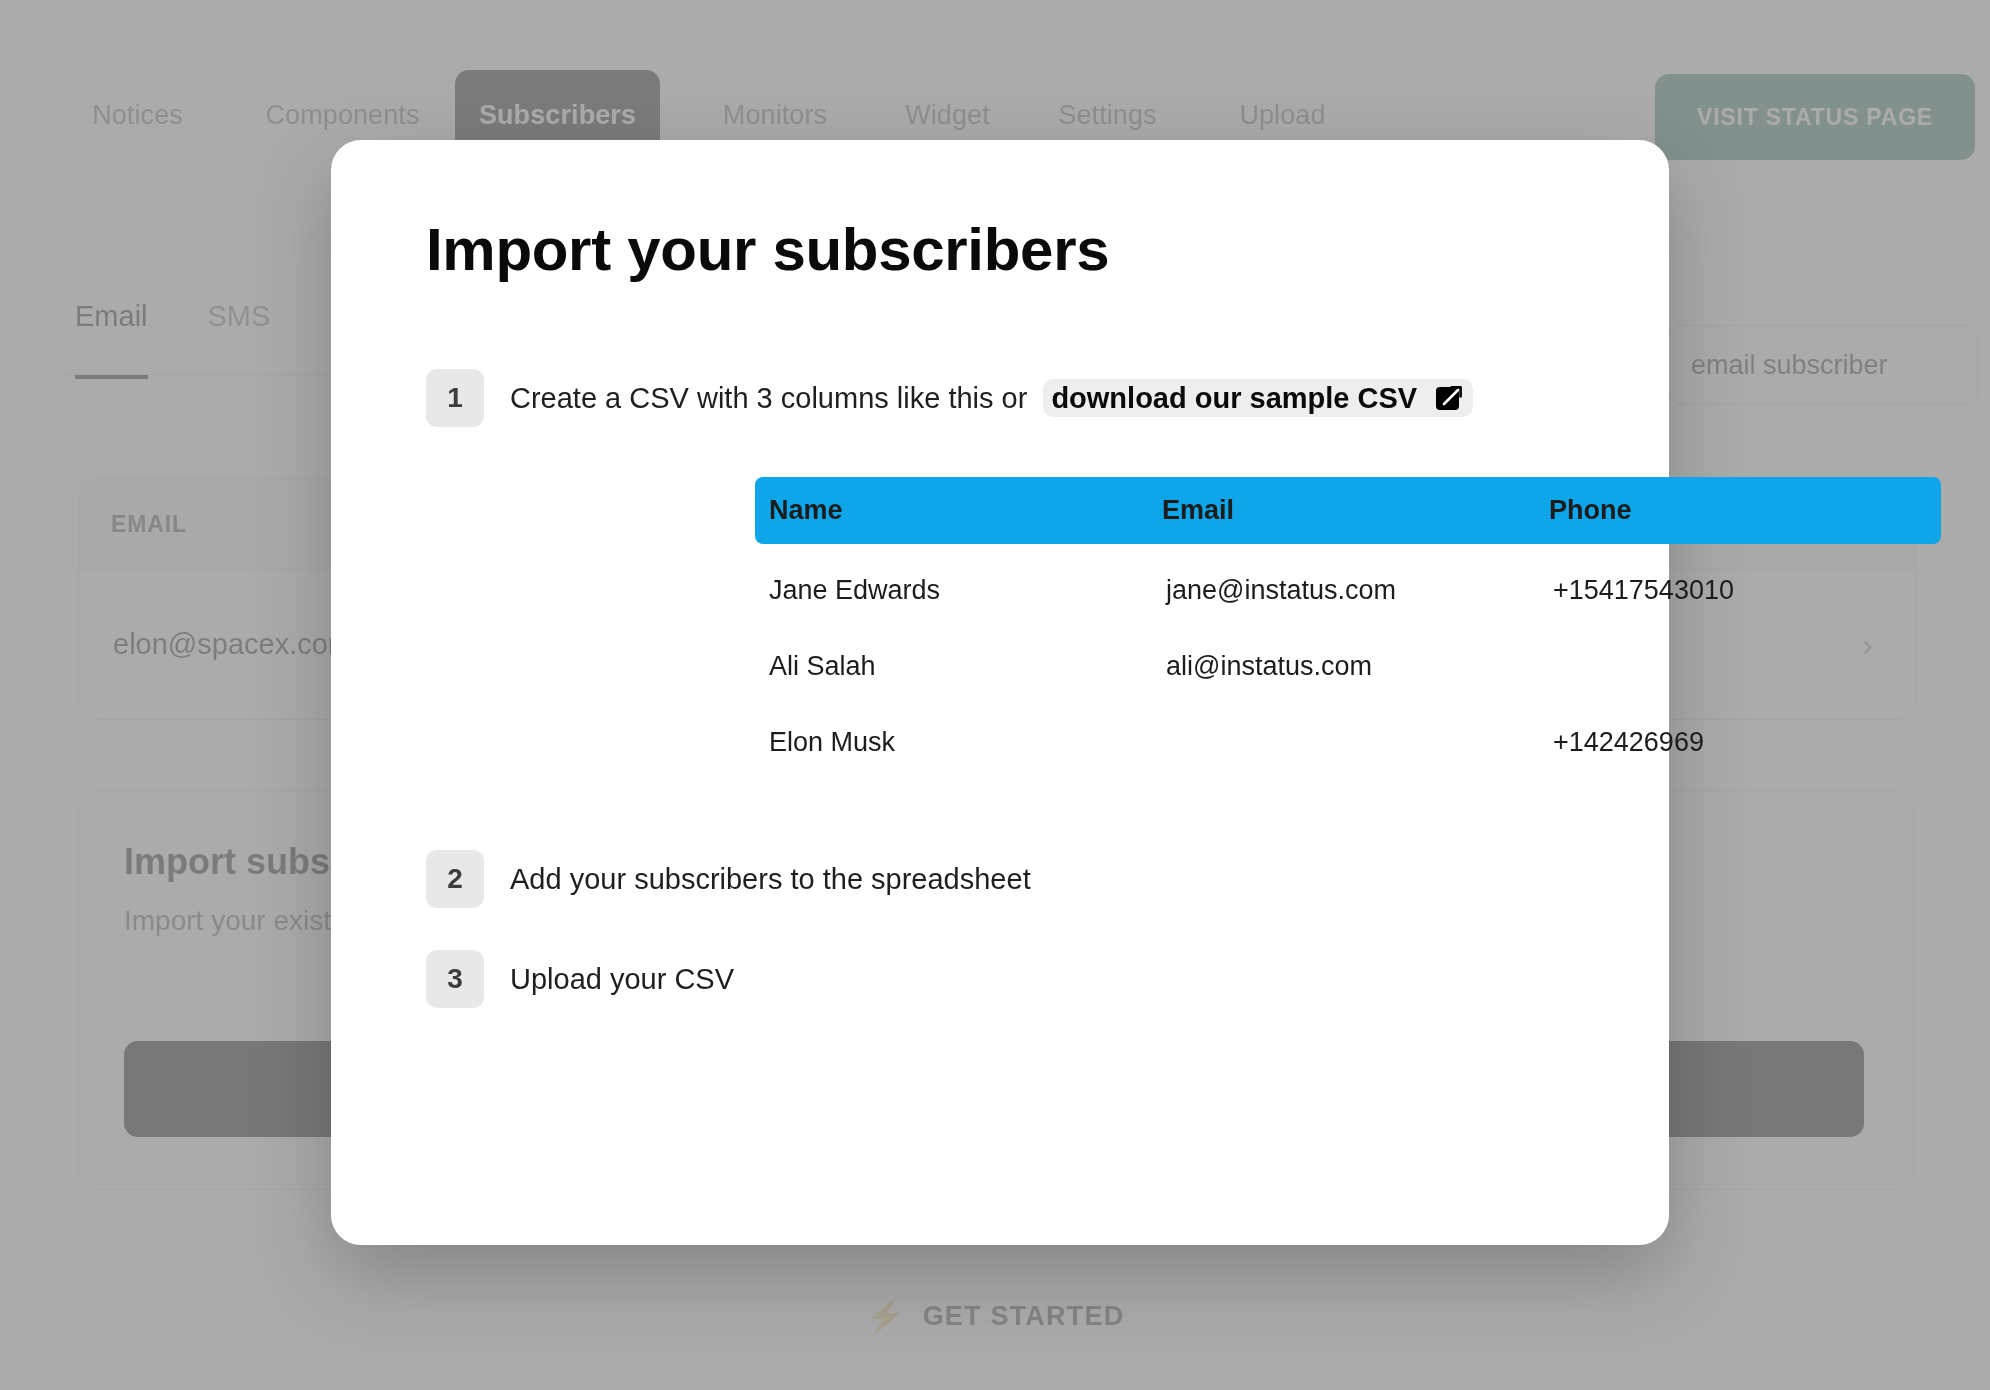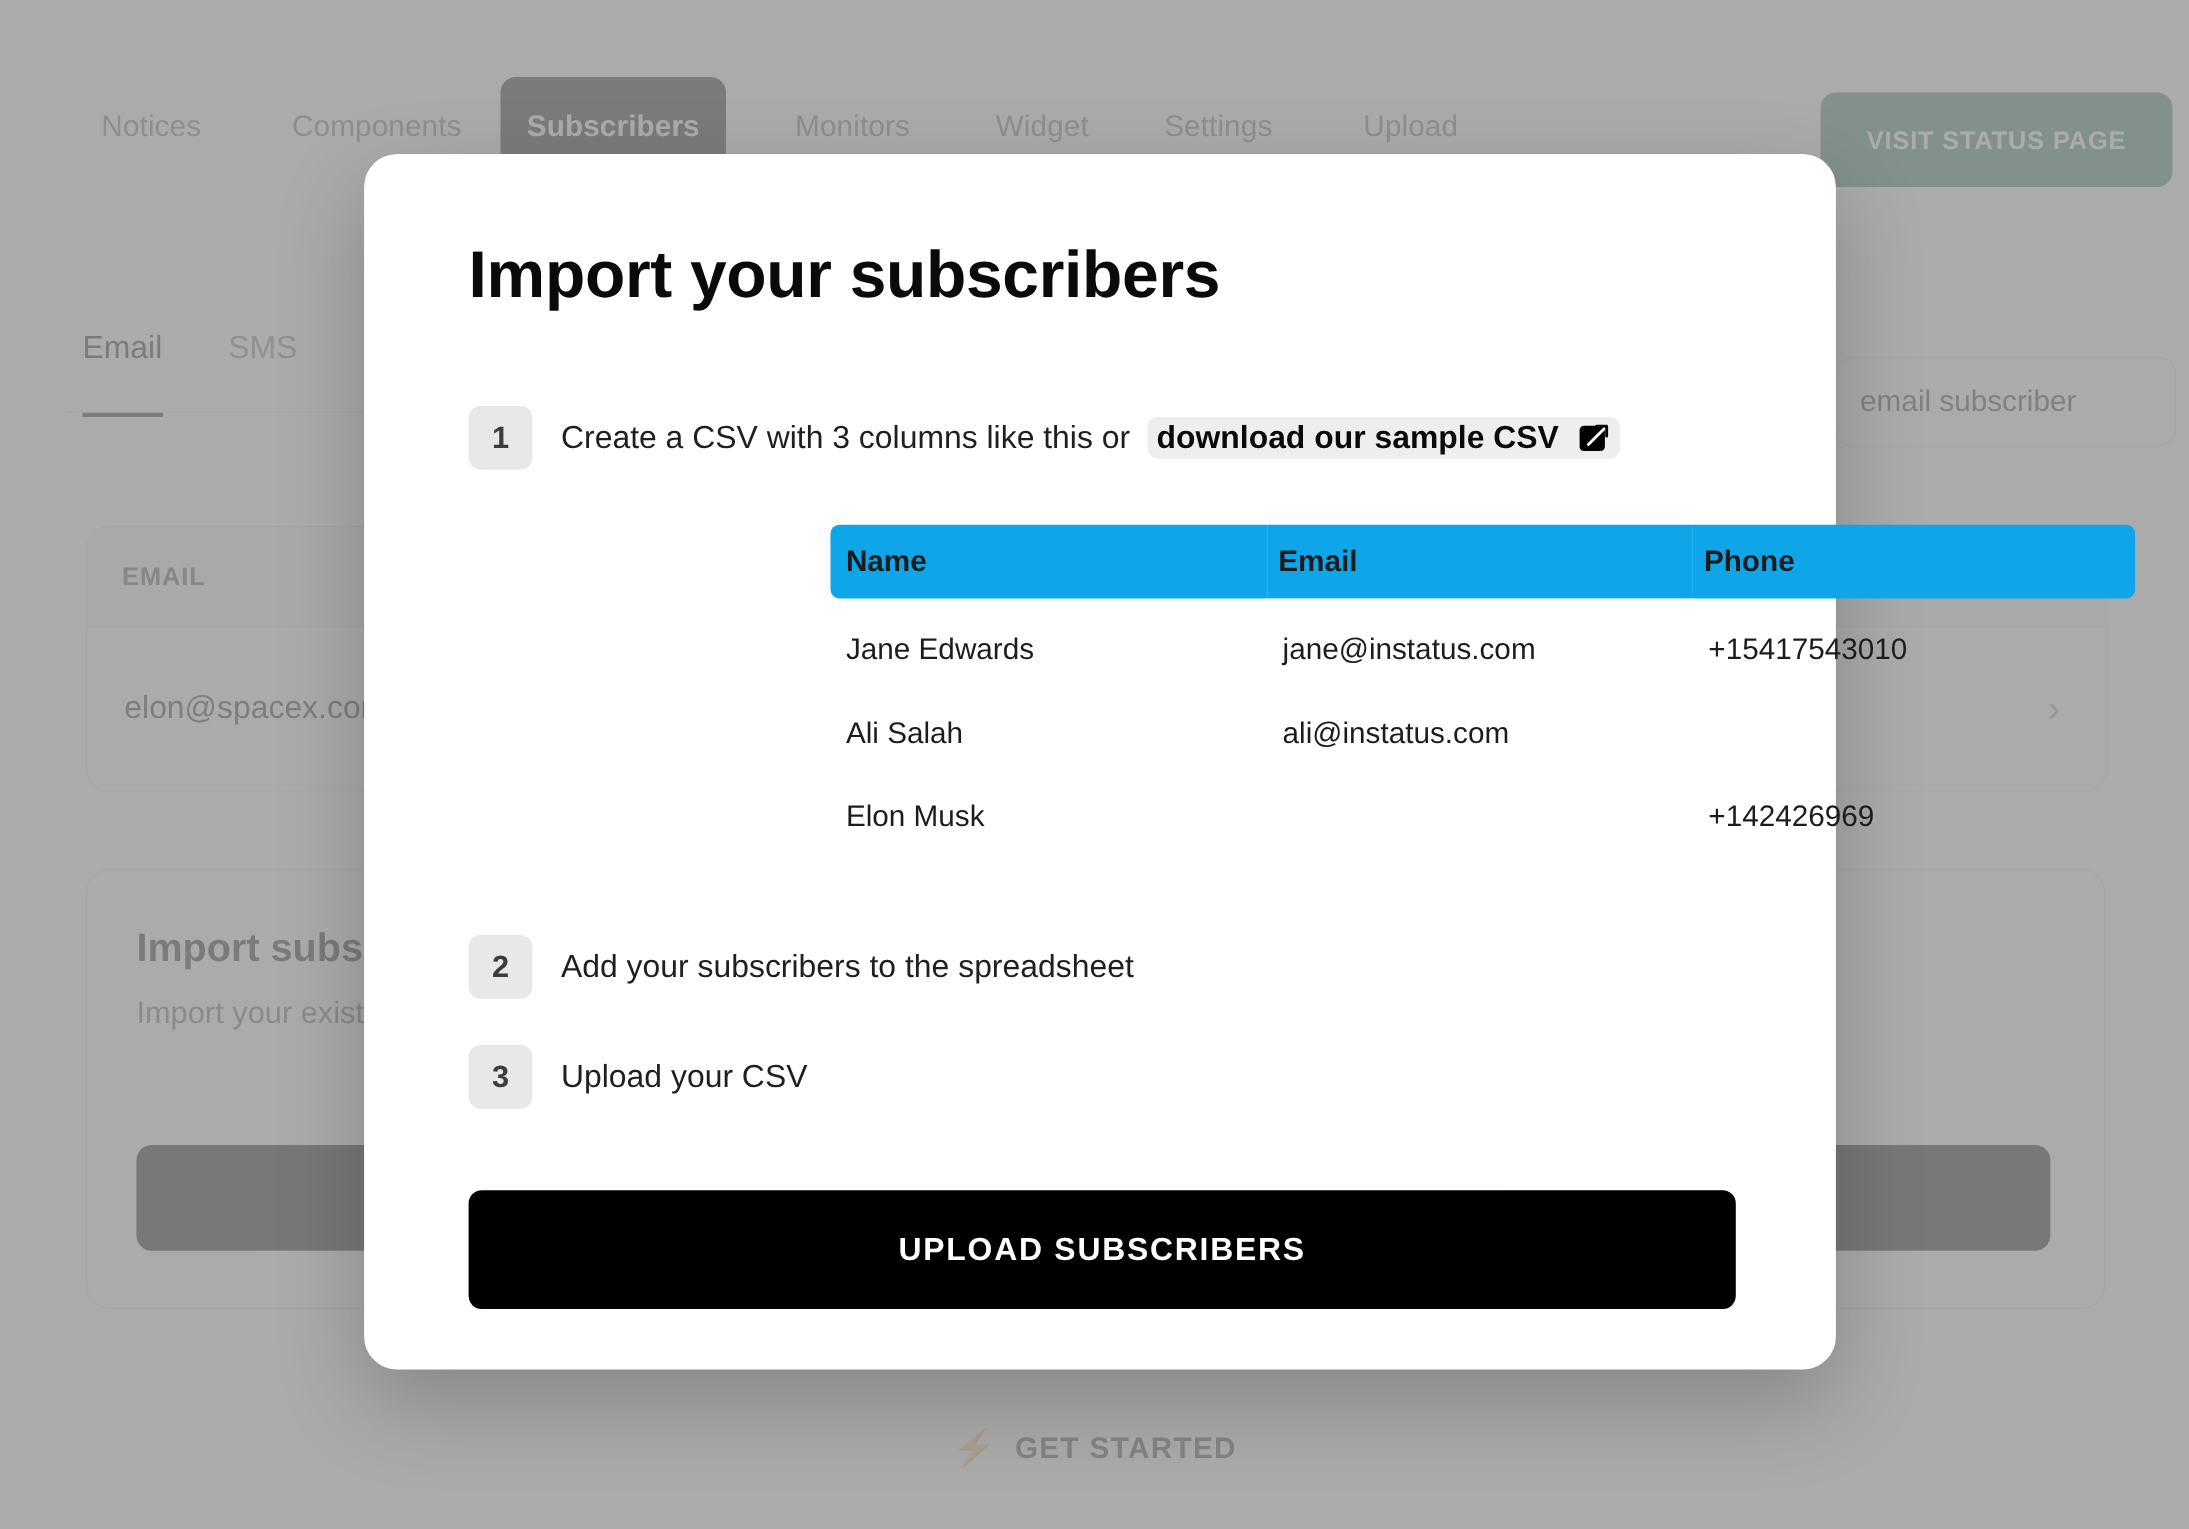--- a/index.html
+++ b/index.html
@@ -51,21 +51,21 @@
   #nav-notices   { left: 70px;  width: 135px; }
   #nav-components{ left: 245px; width: 195px; }
   #nav-subscribers{left: 455px; width: 205px; }
   #nav-monitors  { left: 695px; width: 160px; }
   #nav-widget    { left: 880px; width: 135px; }
   #nav-settings  { left: 1035px;width: 145px; }
   #nav-upgrade   { left: 1210px;width: 145px; }
 
   #visit-status-page {
     position: absolute;
-    top: 84px;
+    top: 74px;
     left: 1655px;
     width: 320px;
     height: 86px;
     background: #0f8a6e;
     border-radius: 14px;
     color: #ffffff;
     font-size: 23px;
     font-weight: 700;
     letter-spacing: 0.8px;
     display: flex;
@@ -455,15 +455,14 @@
   <div class="step-row" id="step2-row">
     <div class="step-badge">2</div>
     <div class="step-text">Add your subscribers to the spreadsheet</div>
   </div>
 
   <div class="step-row" id="step3-row">
     <div class="step-badge">3</div>
     <div class="step-text">Upload your CSV</div>
   </div>
 
-  <button id="upload-subscribers">UPLOAD SUBSCRIBERS</button>
 
 </div>
 
 </body></html>

